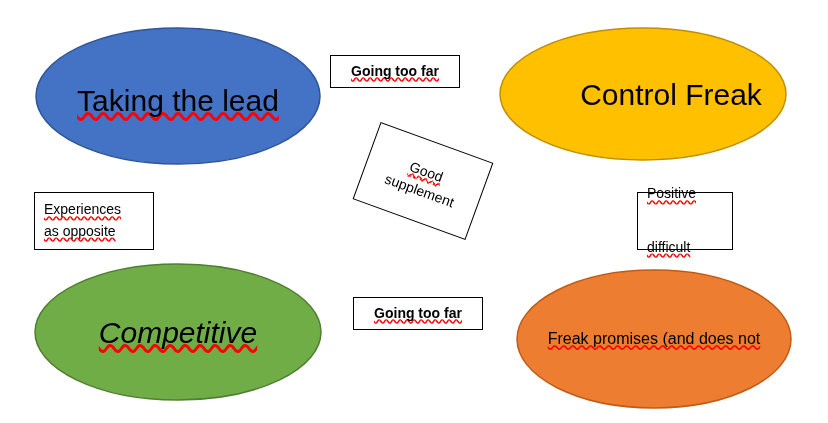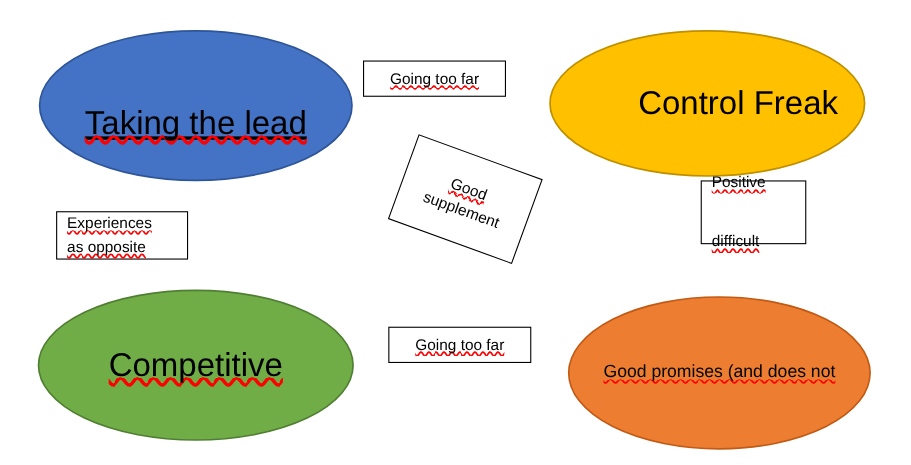--- a/index.html
+++ b/index.html
@@ -23,21 +23,21 @@
   }
 
   .label-box{
     position:absolute;z-index:4;
     background:#ffffff;border:1.3px solid #000000;
     box-sizing:border-box;
     display:flex;flex-direction:column;justify-content:center;
     color:#000;font-size:14px;line-height:1.55;
   }
   .label-box .ln{white-space:nowrap;}
-  .label-box.center{align-items:center;text-align:center;}
+  .label-box.center{align-items:center;text-align:center;font-weight:bold;}
   .label-box.leftal{align-items:flex-start;text-align:left;padding-left:9px;}
 
   #box-good-supplement{
     transform:rotate(20deg);
     transform-origin:50% 50%;
     align-items:center;text-align:center;
     line-height:1.45;
   }
 </style>
 </head>
@@ -50,46 +50,46 @@
     <ellipse id="shape-taking-the-lead" cx="178" cy="96" rx="142" ry="68" fill="#4472C4" stroke="#2E5598" stroke-width="1.5"></ellipse>
     <ellipse id="shape-control-freak" cx="643" cy="94" rx="143" ry="66" fill="#FFC000" stroke="#BF8F00" stroke-width="1.5"></ellipse>
     <ellipse id="shape-competitive" cx="178" cy="332" rx="143" ry="68" fill="#70AD47" stroke="#507E32" stroke-width="1.5"></ellipse>
     <ellipse id="shape-keeps-promises" cx="654" cy="339" rx="137" ry="69" fill="#ED7D31" stroke="#C15A14" stroke-width="1.5"></ellipse>
   </svg>
 
   
   
 
   
-  <div class="node-label" id="label-taking-the-lead" style="left: 36px; top: 44px; width: 284px; height: 136px; font-size: 30px; text-decoration: underline;">
+  <div class="node-label" id="label-taking-the-lead" style="left: 36px; top: 32px; width: 284px; height: 136px; font-size: 30px;">
       <div class="ln"><span class="sp">Taking the lead</span></div>
     </div>
   <div class="node-label" id="label-control-freak" style="left: 528px; top: 28px; width: 286px; height: 132px; font-size: 30px;">
       <div class="ln"><span>Control Freak</span></div>
     </div>
-  <div class="node-label" id="label-competitive" style="left: 35px; top: 264px; width: 286px; height: 136px; font-size: 30px;">
+  <div class="node-label" id="label-competitive" style="left: 35px; top: 264px; width: 286px; height: 136px; font-size: 30px; font-style: italic;">
       <div class="ln"><span class="sp">Competitive</span></div>
     </div>
   <div class="node-label" id="label-keeps-promises" style="left: 517px; top: 270px; width: 274px; height: 138px; font-size: 16px;">
-      <div class="ln"><span class="sp">Good promises (and does not</span></div>
+      <div class="ln"><span class="sp">Freak promises (and does not</span></div>
     </div>
 
   
   <div class="label-box center" id="box-going-too-far-top" style="left: 330px; top: 55px; width: 130px; height: 33px;">
       <div class="ln"><span class="sp">Going too far</span></div>
     </div>
   <div class="label-box" id="box-good-supplement" style="left: 363px; top: 140px; width: 120px; height: 82px; transform: rotate(20deg);">
       <div class="ln"><span class="sp">Good</span></div>
       <div class="ln"><span>supplement</span></div>
     </div>
-  <div class="label-box leftal" id="box-experiences-as-difficult" style="left: 51px; top: 192px; width: 120px; height: 44px;">
+  <div class="label-box leftal" id="box-experiences-as-difficult" style="left: 34px; top: 192px; width: 120px; height: 58px;">
       <div class="ln"><span class="sp">Experiences</span></div>
       <div class="ln"><span class="sp">as opposite</span></div>
     </div>
-  <div class="label-box leftal" id="box-positive-opposite" style="left: 637px; top: 164px; width: 96px; height: 58px; gap: 32px;">
+  <div class="label-box leftal" id="box-positive-opposite" style="left: 637px; top: 192px; width: 96px; height: 58px; gap: 32px;">
       <div class="ln"><span class="sp">Positive</span></div>
       <div class="ln"><span class="sp">difficult</span></div>
     </div>
   <div class="label-box center" id="box-going-too-far-bottom" style="left: 353px; top: 297px; width: 130px; height: 33px;">
       <div class="ln"><span class="sp">Going too far</span></div>
     </div>
 
 </div>
 
 </body></html>

